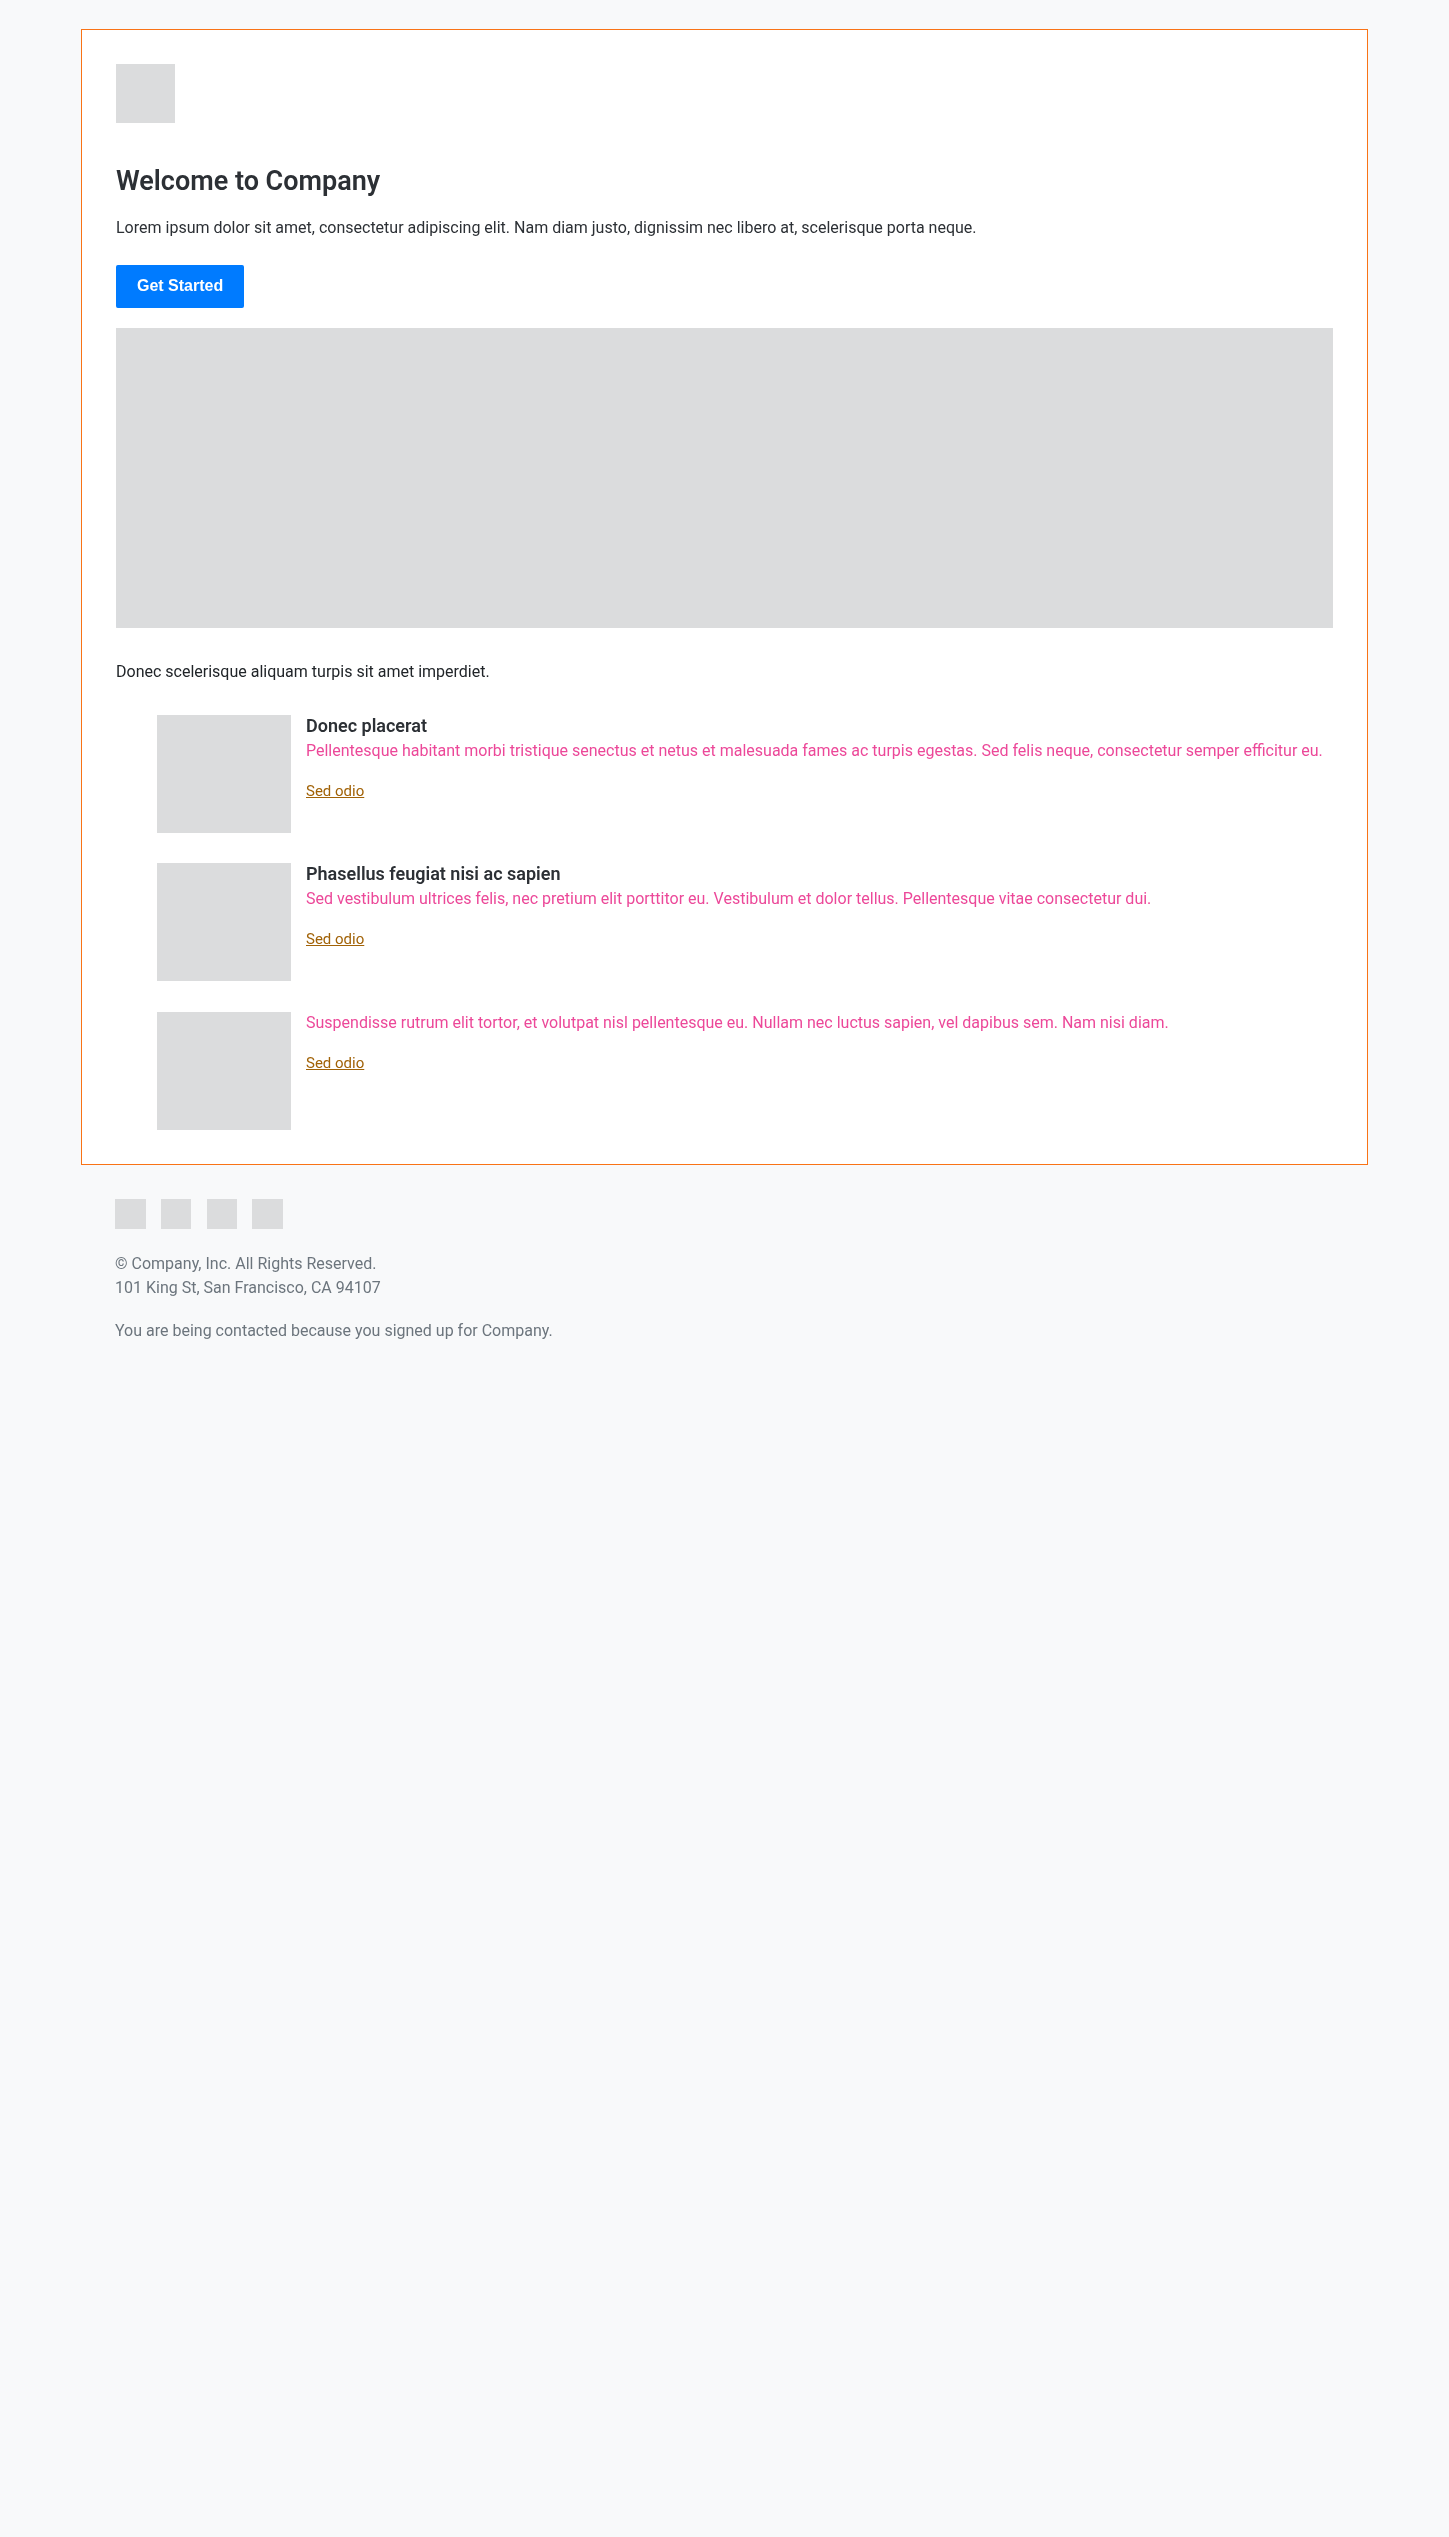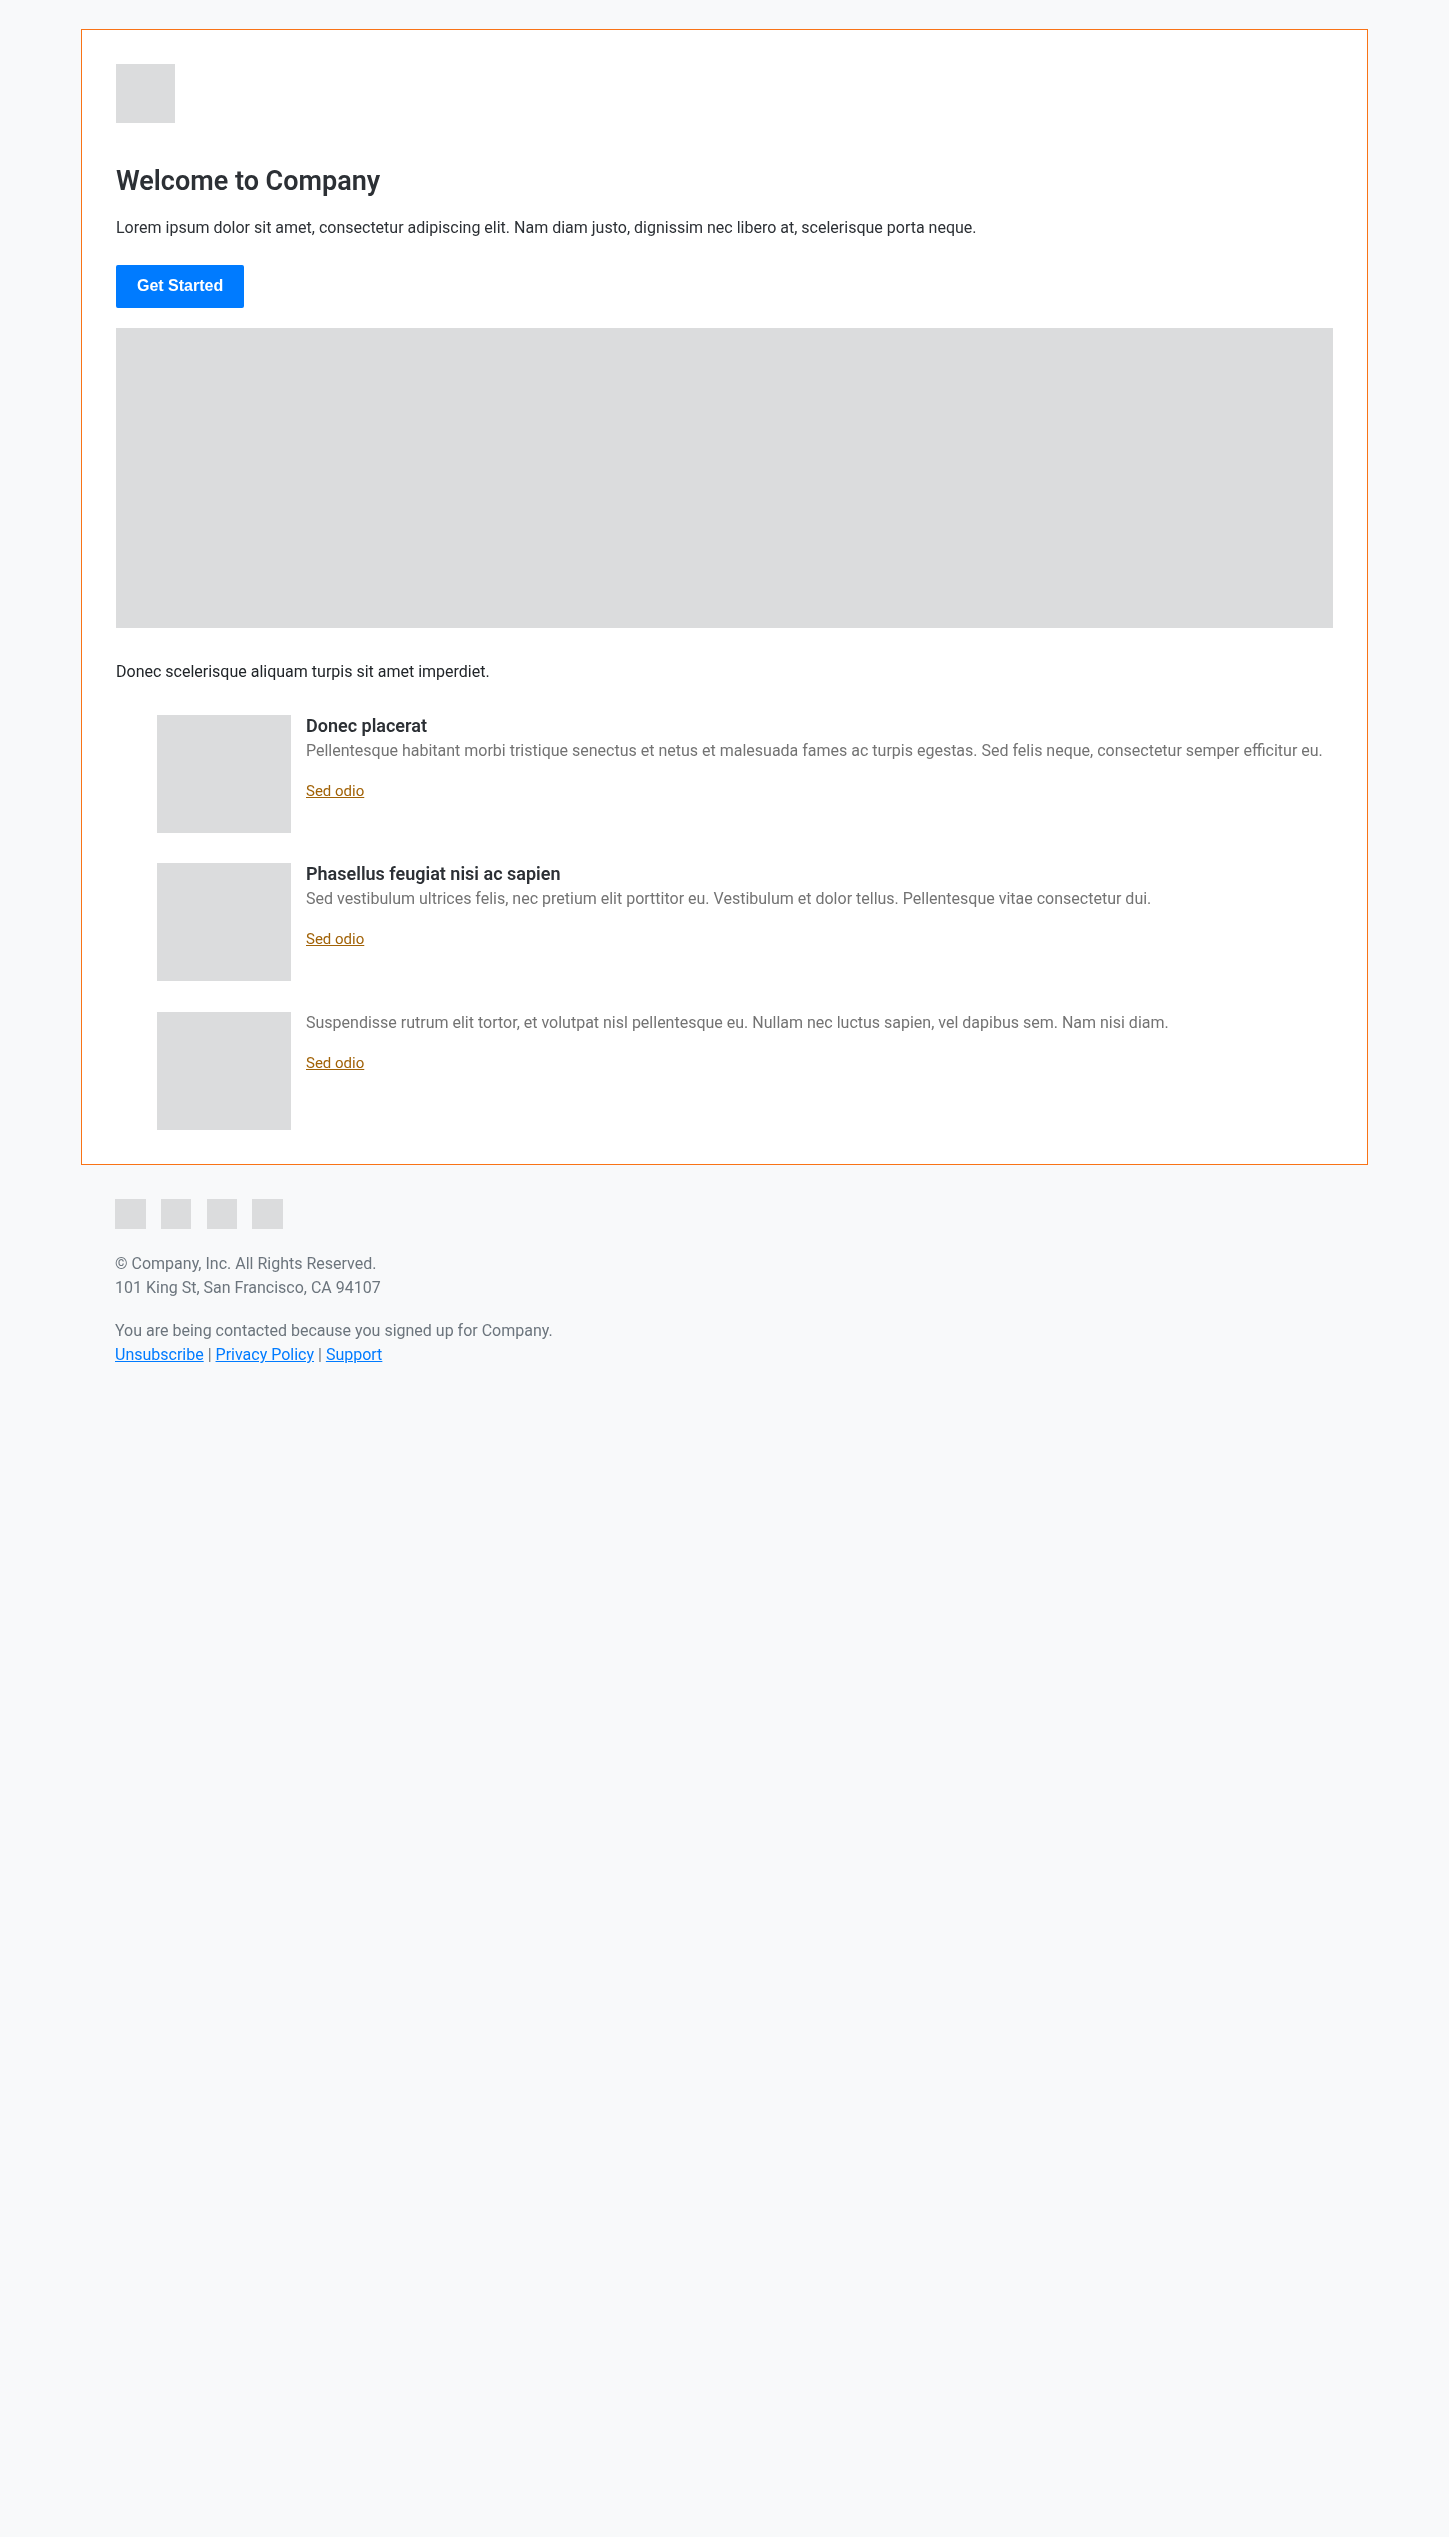--- a/index.html
+++ b/index.html
@@ -80,21 +80,21 @@
     }
     .feature-title {
       font-size: 18px;
       font-weight: 600;
       color: #2c3035;
       margin-bottom: 3.8px;
     }
     .feature-desc {
       font-size: 16px;
       line-height: 1.4;
-      color: #737373;
+      color: #ec4899;
       margin-bottom: 19px;
     }
     .feature-link {
       font-size: 15px;
       color: #a16207;
       text-decoration: underline;
     }
     .footer {
       padding: 34px 34px 0 34px;
     }
@@ -174,17 +174,14 @@
     <div class="social-icon"></div>
     <div class="social-icon"></div>
   </div>
 
   <div class="footer-block">
     <div class="footer-text">© Company, Inc. All Rights Reserved.</div>
     <div class="footer-text">101 King St, San Francisco, CA 94107</div>
   </div>
 
   <div class="footer-text">You are being contacted because you signed up for Company.</div>
-  <div class="footer-text">
-    <a href="#" class="footer-link">Unsubscribe</a><span class="separator"> | </span><a href="#" class="footer-link">Privacy Policy</a><span class="separator"> | </span><a href="#" class="footer-link">Support</a>
-  </div>
 </div>
 
 
 </body></html>

